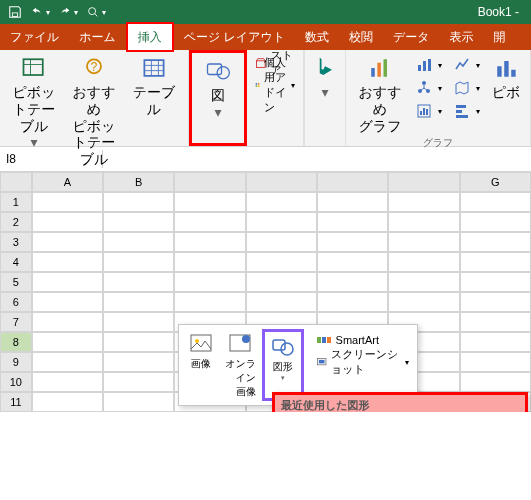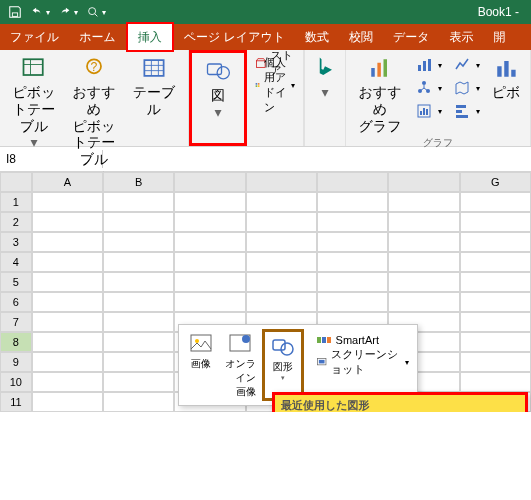--- a/index.html
+++ b/index.html
@@ -26,25 +26,25 @@
 .sheet{position:relative}
 .colhdr{display:flex;background:#e6e6e6}
 .rowhdr{width:30px;background:#e6e6e6;text-align:center;border:1px solid #d4d4d4;font-size:11px;height:18px;line-height:18px}
 .cellh{width:70px;border:1px solid #d4d4d4;text-align:center;font-size:11px;height:18px;line-height:18px}
 .row{display:flex}
 .cell{width:70px;height:18px;border:1px solid #d4d4d4}
 .row.sel .rowhdr{background:#c6e0b4}
 .popover{position:absolute;background:#fff;border:1px solid #c6c6c6;box-shadow:2px 2px 6px rgba(0,0,0,.2)}
 .illus-pop{left:178px;top:152px;width:230px;padding:4px;display:flex;gap:4px}
 .illus-btn{display:flex;flex-direction:column;align-items:center;width:42px;text-align:right;font-size:10px;padding:2px}
-.illus-btn.active{border:3px solid #a16207}
+.illus-btn.active{border:3px solid #8b5cf6}
 .illus-btn svg{width:24px;height:24px;margin-bottom:2px}
 .side-col{display:flex;flex-direction:column;margin-left:4px}
 .shape-pop{left:272px;top:220px;width:250px;border:3px solid red}
-.shape-pop .sec-title{background:#fde047;padding:3px 6px;font-size:11px;font-weight:bold;color:#555}
+.shape-pop .sec-title{background:#fca5a5;padding:3px 6px;font-size:11px;font-weight:bold;color:#555}
 .shape-grid{display:flex;flex-wrap:wrap;padding:2px 4px;gap:3px}
 .shp{width:17px;height:15px;border:1px solid #888;font-size:10px;text-align:center;line-height:13px;color:#555}
 .shp.rect{background:#fff;border:1.5px solid #555}
 .shp.noborder{border:none}
 .tooltip{position:absolute;background:#ffffe1;border:1px solid #767676;padding:2px 6px;font-size:11px;left:370px;top:280px;z-index:10}
 .arrow{font-size:7px;color:#666}
 </style>
 </head>
 <body>
 

